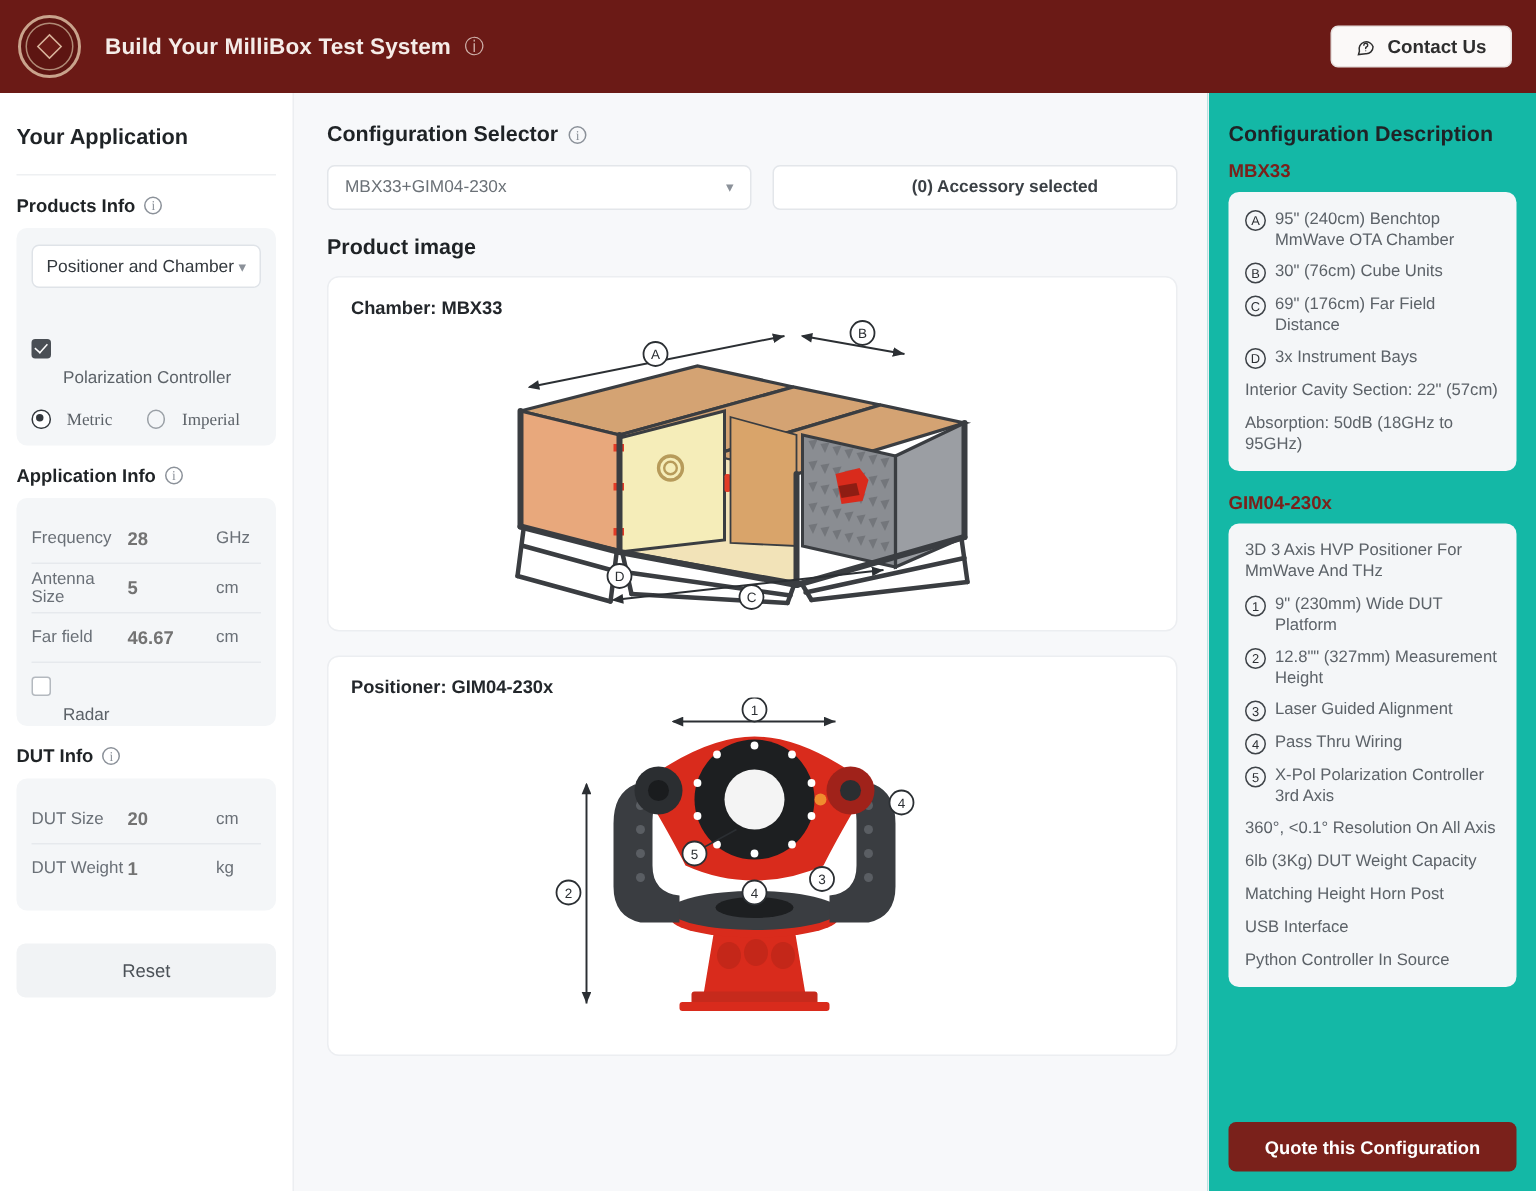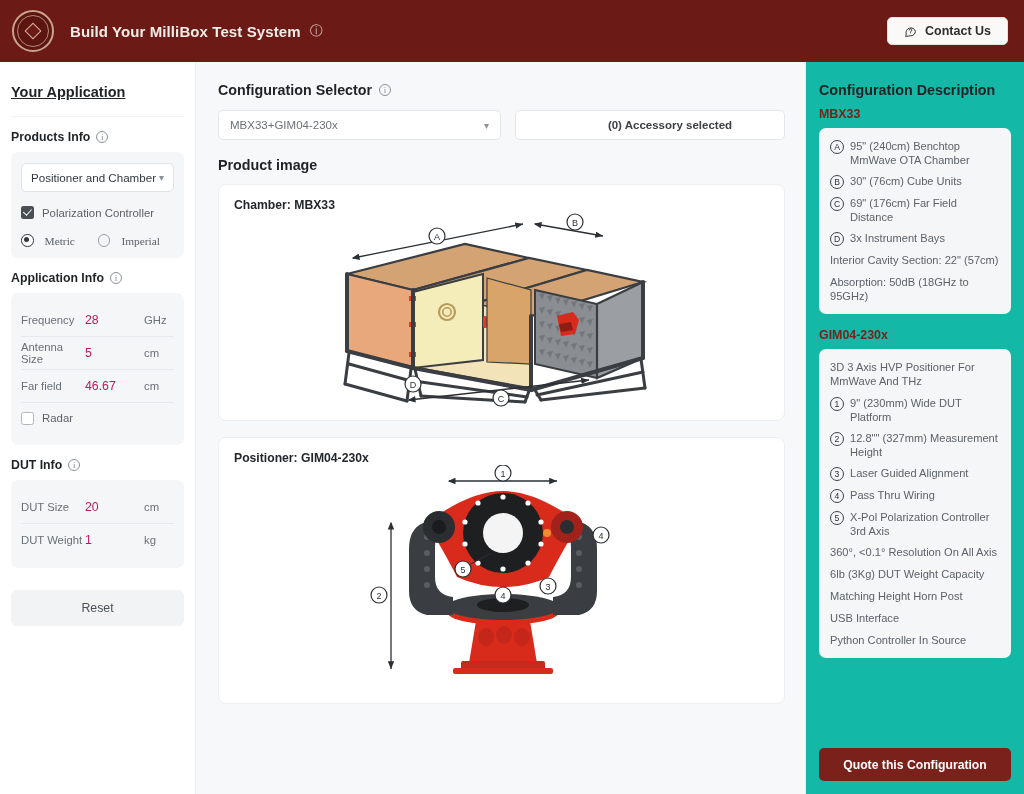--- a/index.html
+++ b/index.html
@@ -85,21 +85,20 @@
     border-right: 1px solid #eceef1;
     padding: 0 11px;
     flex: 0 0 196px;
   }
   .sidebar-title {
     font-size: 14.5px;
     font-weight: bold;
     color: #1f2326;
     padding: 22px 0 16px 0;
     border-bottom: 1px solid #eef0f2;
-    text-decoration: underline;
   }
   .section-head {
     display: flex; align-items: center; gap: 6px;
     font-size: 12.3px; font-weight: bold;
     color: #1f2326;
     margin: 13px 0 8px 0;
   }
   .info-ico {
     width: 12px; height: 12px;
     border: 1px solid #8b9199;
@@ -144,21 +143,21 @@
   }
   .cbox::after {
     content: "";
     position: absolute;
     left: 4px; top: 1px;
     width: 3.5px; height: 7px;
     border: solid #fff;
     border-width: 0 1.7px 1.7px 0;
     transform: rotate(42deg);
   }
-  .check-label { font-size: 11.4px; color: #5c6268; }
+  .check-label { font-size: 11.4px; color: #5c6268; margin-top: 40px; }
   .radio-row {
     display: flex; align-items: flex-end; gap: 11px;
     margin-top: 15px;
     font-family: Liberation Serif, serif;
   }
   .radio {
     width: 12.5px; height: 12.5px;
     border-radius: 50%;
     border: 1.6px solid #9aa0a6;
     position: relative;
@@ -179,21 +178,21 @@
   }
   .radio-label { font-size: 11.4px; color: #5c6268; margin-right: 12px; }
   .field-row {
     display: flex; align-items: center;
     height: 33px;
     border-bottom: 1px solid #e6e9ed;
     font-size: 11.3px;
   }
   .field-row:last-child { border-bottom: none; }
   .f-label { color: #6a7077; width: 64px; flex: 0 0 64px; }
-  .f-val { color: #be185d; font-size: 12.3px; flex: 1; }
+  .f-val { color: #737373; font-size: 12.3px; flex: 1; font-weight: bold; }
   .f-unit { color: #6a7077; width: 30px; text-align: left; }
   .radar-row { display:flex; align-items:center; gap:8px; height: 31px; }
   .cbox-empty {
     width: 13px; height: 13px;
     border: 1.5px solid #b4b9bf;
     border-radius: 2.5px;
     background: #fff;
     flex: 0 0 auto;
   }
   .reset-btn {

